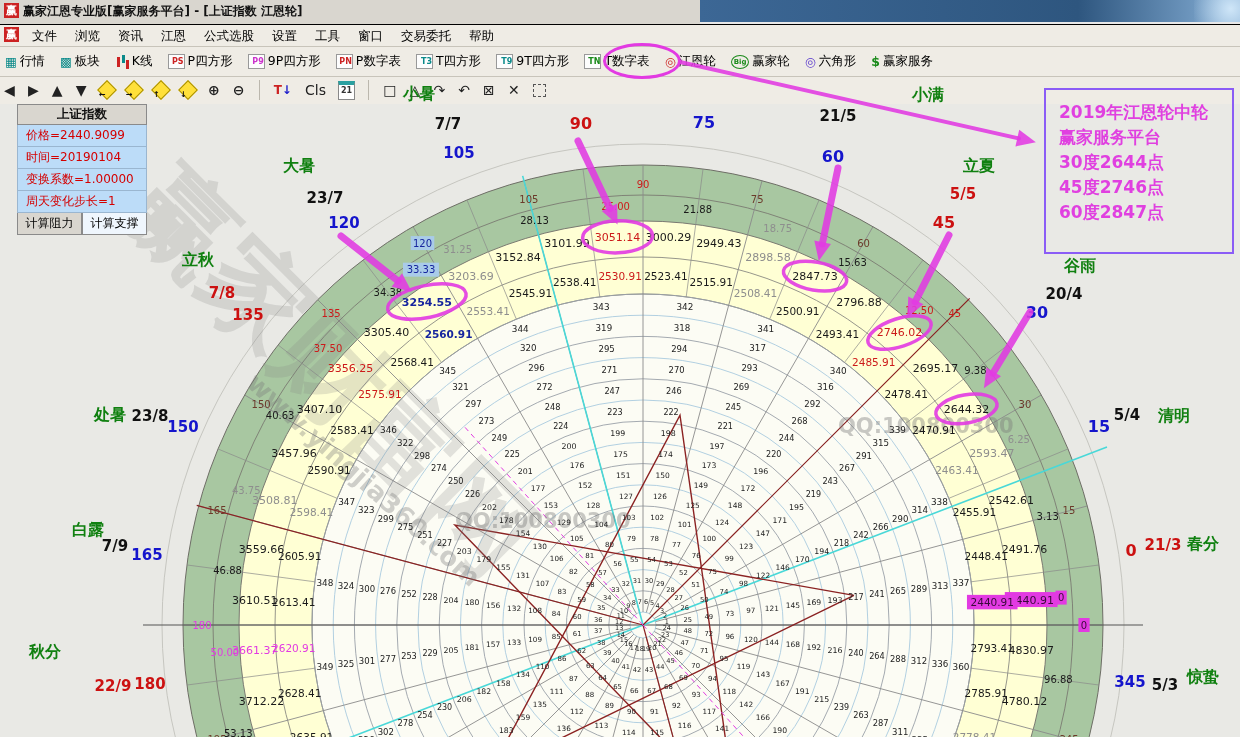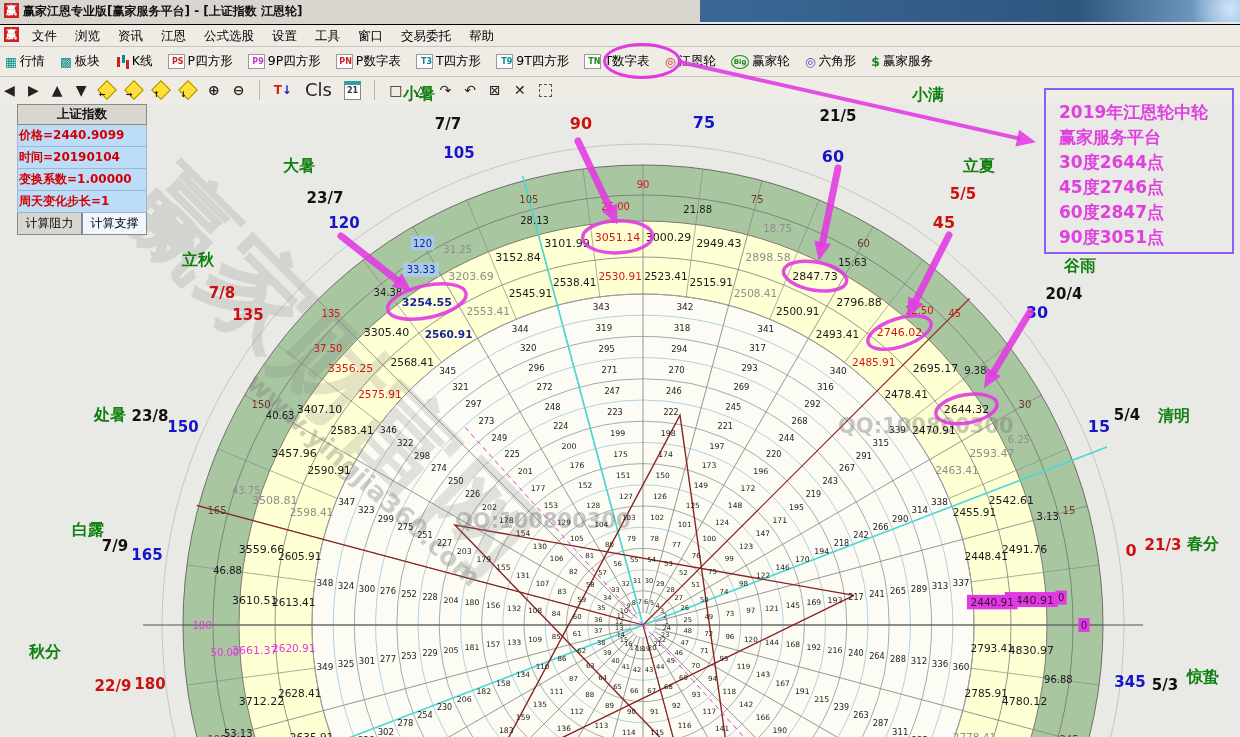--- a/index.html
+++ b/index.html
@@ -29,21 +29,21 @@
   .dico{display:inline-block;height:26px;line-height:26px;padding:0 4px;font-size:14px;color:#222;vertical-align:top;}
   .dm{display:inline-block;width:12px;height:12px;background:#FFE03A;border:1px solid #A98F00;transform:rotate(45deg);margin:6px 4px 0 4px;text-align:center;vertical-align:top;}
   .dm span{display:inline-block;transform:rotate(-45deg);font:bold 8px/12px "DejaVu Sans",sans-serif;color:#111;}
   .vsep{display:inline-block;width:1px;height:20px;background:#BBB7AD;margin:3px 5px 0 5px;vertical-align:top;}
   .selbox{display:inline-block;width:11px;height:11px;border:1px dashed #555;margin:7px 4px 0 4px;vertical-align:top;}
   .cal{display:inline-block;width:15px;height:14px;border:1px solid #888;background:#FFF;font:bold 8px/12px "DejaVu Sans",sans-serif;text-align:center;color:#333;border-top:4px solid #2AA0A0;margin:4px 3px 0 3px;vertical-align:top;}
   
   #chartsvg{position:absolute;left:0;top:0;width:1240px;height:737px;z-index:5;pointer-events:none;}
   #infopanel{position:absolute;left:17px;top:104px;width:130px;z-index:10;font-size:12.5px;}
   #infopanel .hd{background:#D9D6CF;border:1px solid #8A8A8A;text-align:center;font-weight:bold;color:#111;padding:1px 0;}
-  #infopanel .row{background:#BCDCF8;border:1px solid #9AB6D0;border-top:none;color:#D40000;font-weight:bold;padding:2px 1px;white-space:nowrap;overflow:hidden;font-size:12px;}
+  #infopanel .row{background:#BCDCF8;border:1px solid #9AB6D0;border-top:none;color:#D40000;font-weight:normal;padding:2px 8px;white-space:nowrap;overflow:hidden;font-size:12px;}
   #infopanel .btns{display:flex;}
   #infopanel .btns div{flex:1;border:1px solid #8A8A8A;border-top:none;text-align:center;padding:2px 0;font-size:12px;color:#000;}
   #infopanel .btns .b1{background:#D9D6CF;}
   #infopanel .btns .b2{background:#EFF6FD;}
   #annbox{position:absolute;left:1044px;top:88px;width:190px;height:166px;border:2px solid #8b5cf6;z-index:10;padding:10px 17px 0 13px;box-sizing:border-box;}
   #annbox div{color:#E040E0;font-size:17px;line-height:25px;font-weight:bold;white-space:nowrap;}
   #toolcircle{position:absolute;left:603px;top:43px;width:72px;height:30px;border:3px solid #E23AE2;border-radius:50%;z-index:10;}
 </style>
 </head>
 <body>
@@ -81,21 +81,21 @@
   <span class="dico">▲</span>
   <span class="dico">▼</span>
   <span class="dm"><span>←</span></span>
   <span class="dm"><span>→</span></span>
   <span class="dm"><span>↑</span></span>
   <span class="dm"><span>↓</span></span>
   <span class="dico" style="font-weight:bold">⊕</span>
   <span class="dico" style="font-weight:bold">⊖</span>
   <span class="vsep"></span>
   <span class="dico" style="font-size:12px"><b class="red">T</b><b style="color:#22C">↓</b></span>
-  <span class="dico" style="font-size:18px">Cls</span>
+  <span class="dico" style="font-size:14px">Cls</span>
   <span class="cal">21</span>
   <span class="vsep"></span>
   <span class="dico red">□</span>
   <span class="dico red">△</span>
   <span class="dico">↷</span>
   <span class="dico">↶</span>
   <span class="dico">⊠</span>
   <span class="dico">✕</span>
   <span class="selbox"></span>
 </div>
@@ -772,16 +772,15 @@
     <div class="b2">计算支撑</div>
   </div>
 </div>
 
 <div id="annbox">
   <div>2019年江恩轮中轮</div>
   <div>赢家服务平台</div>
   <div>30度2644点</div>
   <div>45度2746点</div>
   <div>60度2847点</div>
-  <div>90度3051点</div>
 </div>
 
 <div id="toolcircle"></div>
 
 </body></html>

